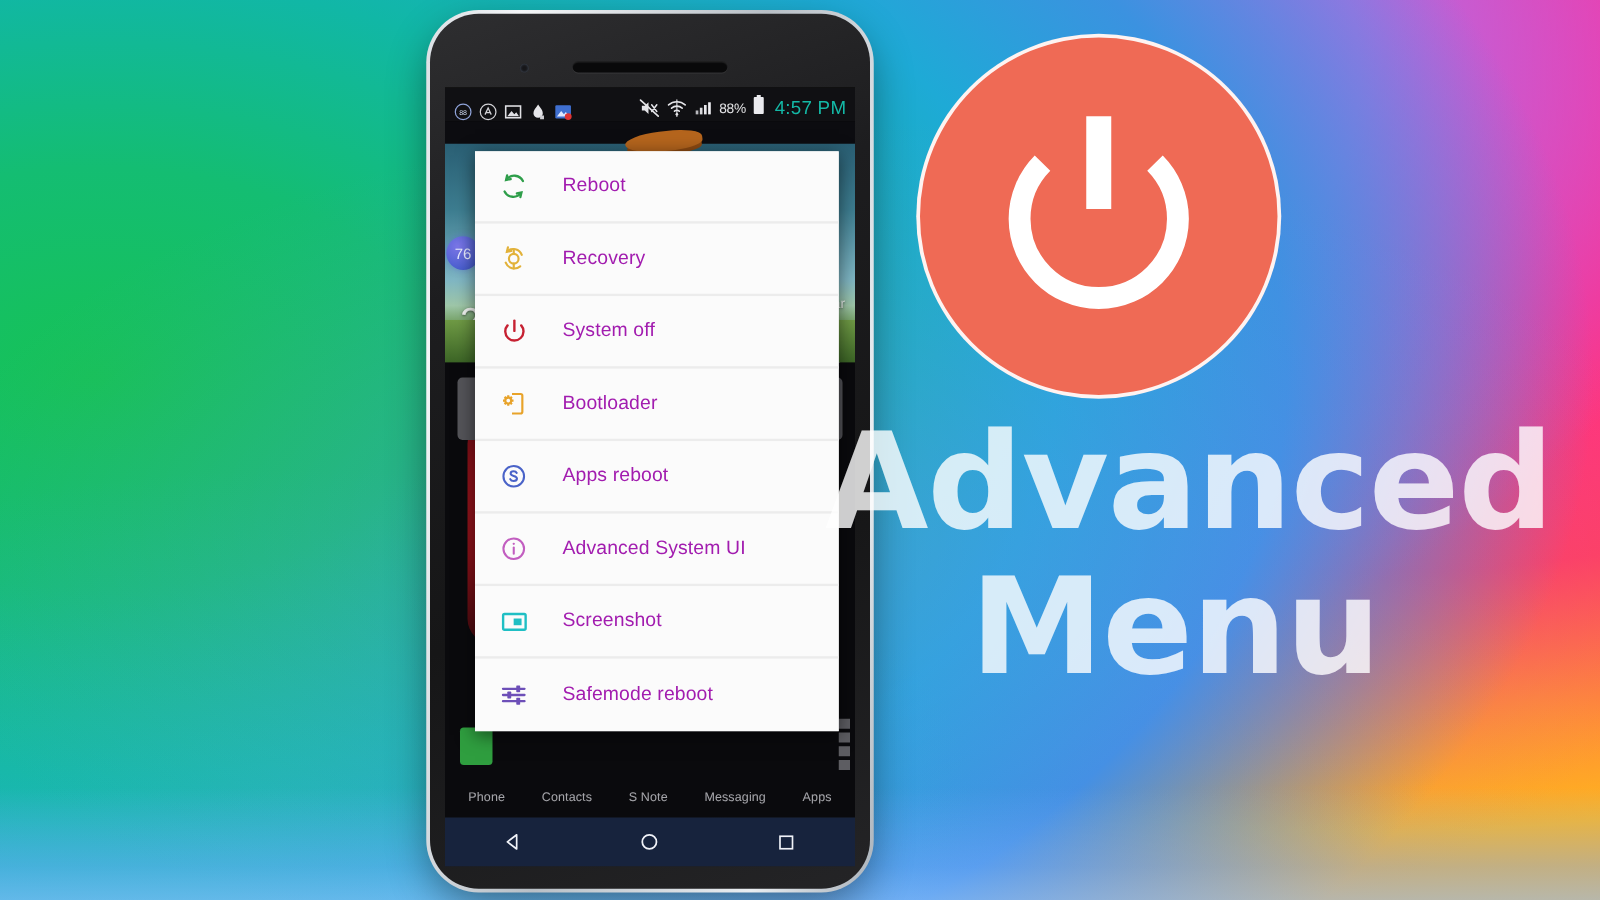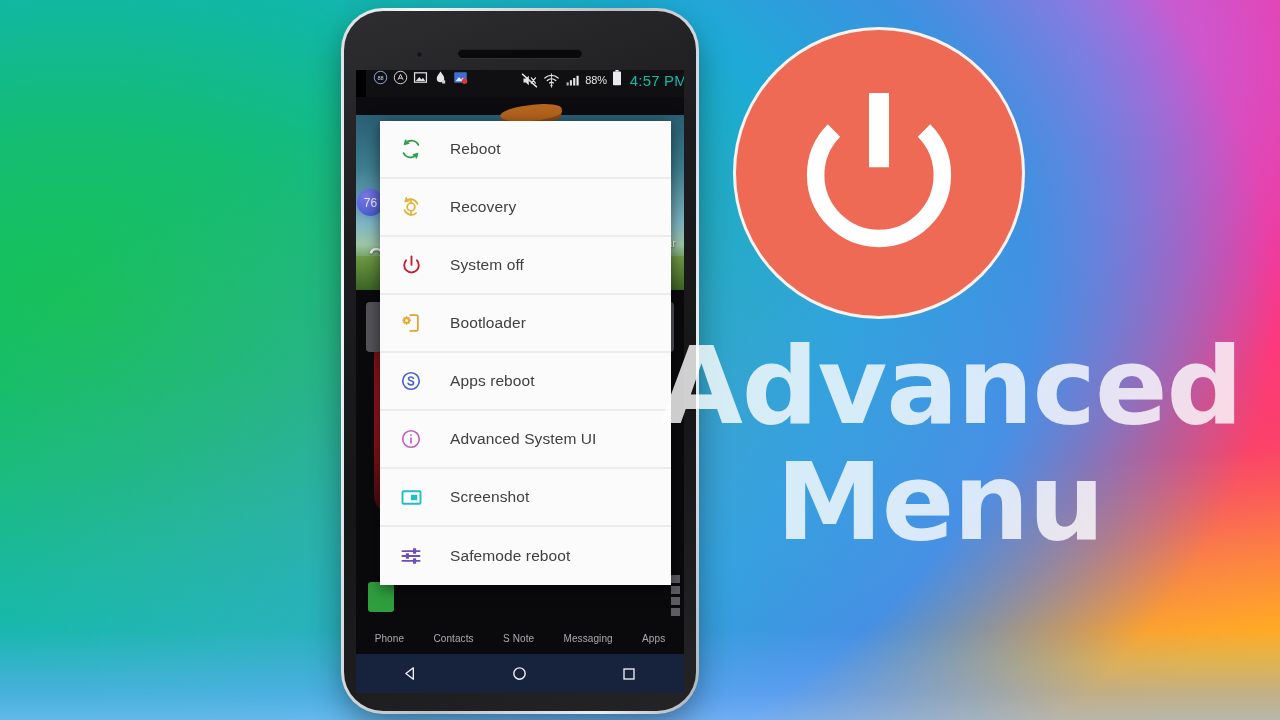--- a/index.html
+++ b/index.html
@@ -117,26 +117,26 @@
     top: 59px;
     width: 328px;
     height: 584px;
     background: #000;
     overflow: hidden;
   }
 
   
   .statusbar {
     position: absolute;
-    left: 10px; top: 0;
+    left: 0; top: 0;
     width: 100%;
     height: 27px;
     background: #101013;
     display: flex;
-    align-items: flex-start;
+    align-items: flex-end;
     padding: 0 7px;
     box-sizing: border-box;
     color: #e8e8ea;
   }
   .sb-left { display: flex; align-items: center; gap: 5px; }
   .sb-right { margin-left: auto; display: flex; align-items: center; gap: 5px; }
   .sb-clock {
     font-size: 15px;
     letter-spacing: 0.2px;
     color: #14b8a6;
@@ -326,21 +326,21 @@
     height: 26px;
     flex: 0 0 26px;
     display: flex;
     align-items: center;
     justify-content: center;
   }
   .mi-icon svg { display: block; }
   .mi-label {
     margin-left: 26px;
     font-size: 15.5px;
-    color: #404040;
+    color: #a21caf;
     letter-spacing: 0.1px;
   }
 
   
   .navbar {
     position: absolute;
     left: 12px;
     right: 12px;
     top: 643px;
     height: 39px;

